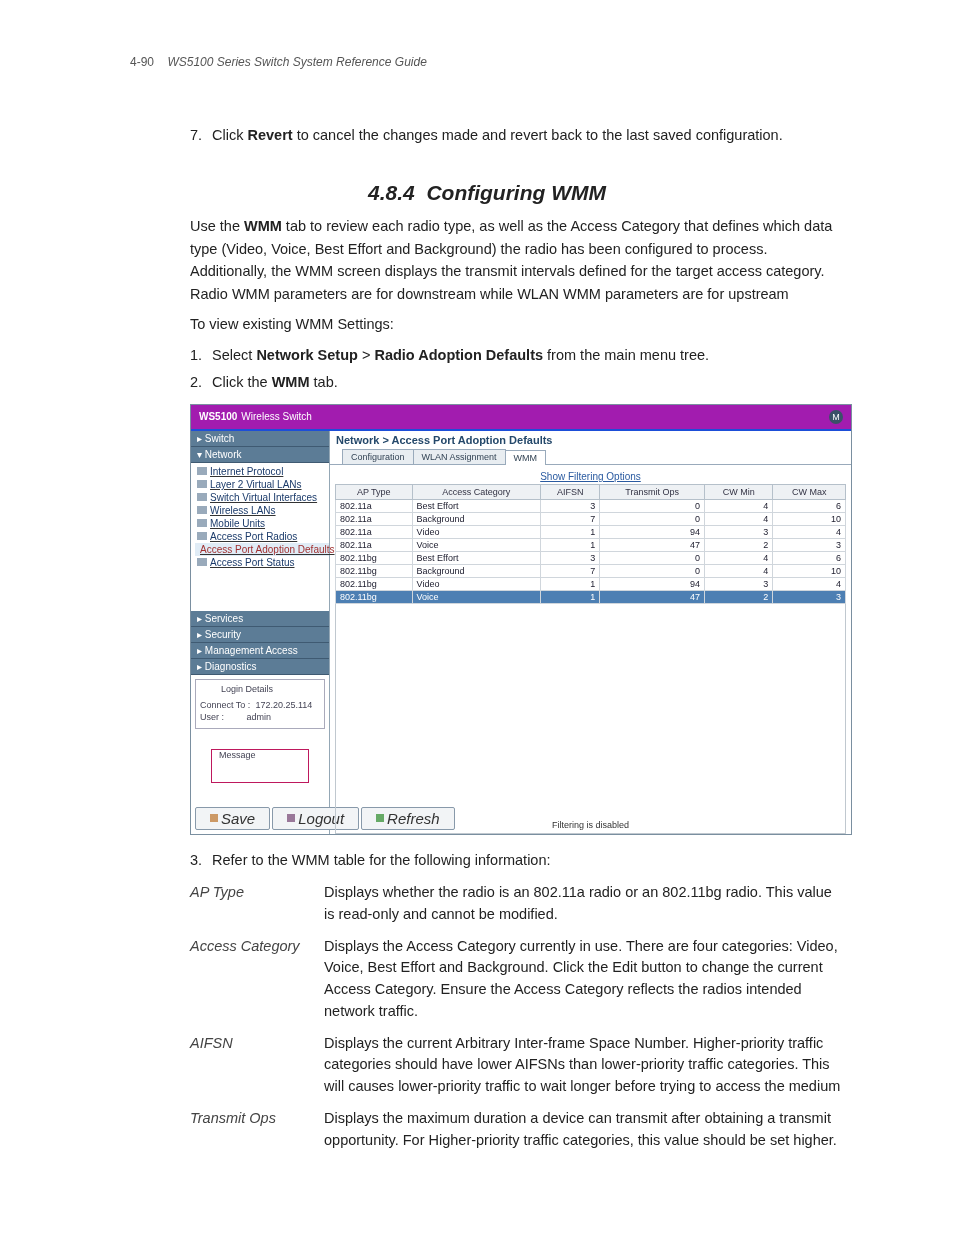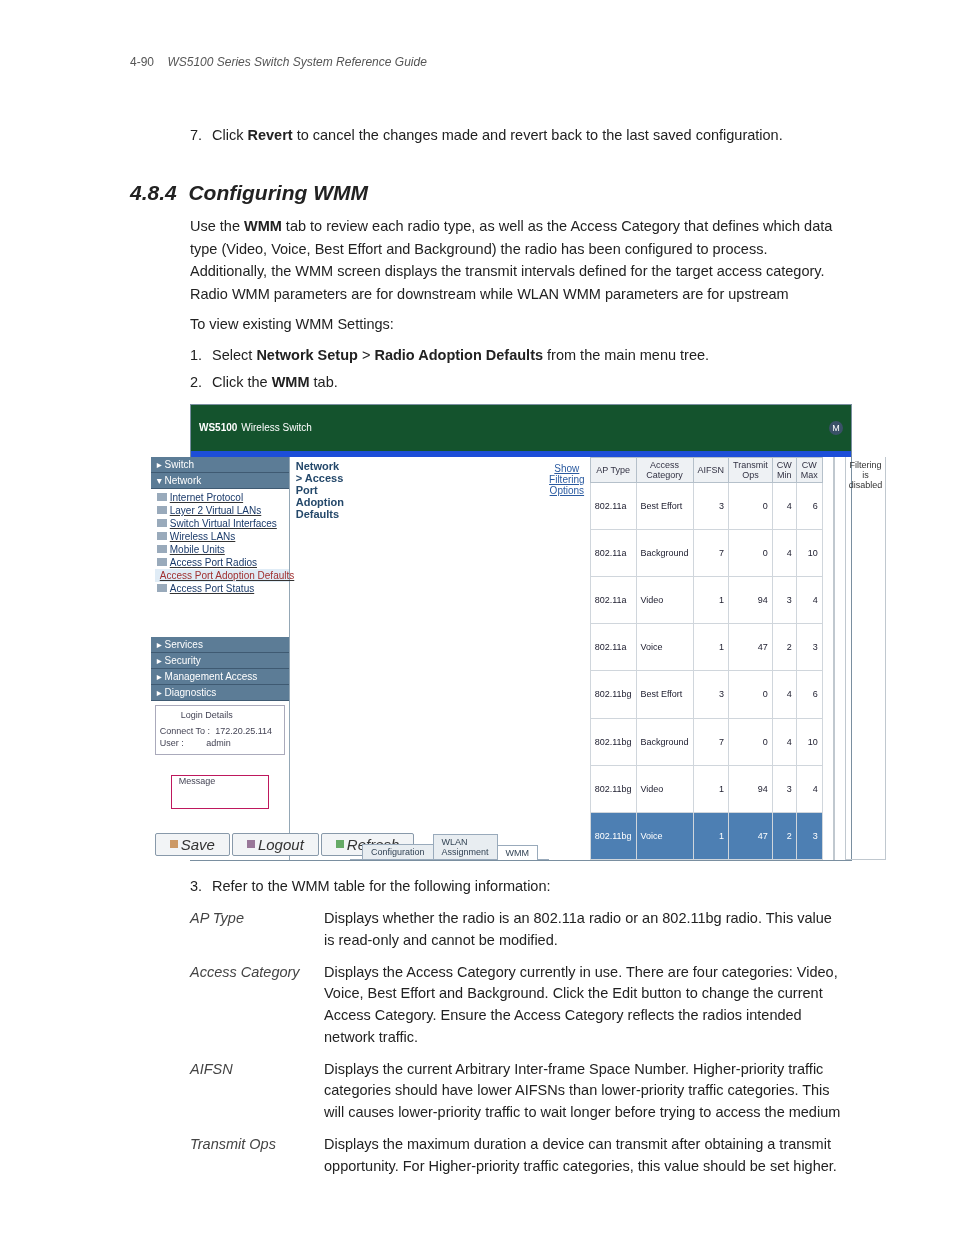--- a/index.html
+++ b/index.html
@@ -37,42 +37,43 @@
     width: 18px;
   }
   .bold {
     font-weight: bold;
   }
   .section-heading {
     font-size: 21px;
     font-weight: bold;
     font-style: italic;
     margin: 34px 0 10px 0;
+    text-align: center;
   }
   .para {
     font-size: 14.5px;
     line-height: 1.55;
     margin: 8px 0;
   }
   
   .app-window {
     margin: 10px 0 14px 0;
     border: 1px solid #7a8fa0;
     width: 660px;
     font-size: 10px;
     color: #333;
     background: #fff;
   }
   .app-brand {
-    background: #14532d;
+    background: #a21caf;
     color: #fff;
-    padding: 16px 8px;
+    padding: 5px 8px;
     display: flex;
     align-items: center;
-    border-bottom: 6px solid #1d4ed8;
+    border-bottom: 2px solid #1d4ed8;
   }
   .app-brand .brand-strong { font-weight: bold; margin-right: 4px; }
   .app-brand .brand-icon {
     margin-left: auto;
     width: 14px; height: 14px;
     background: #3a5168;
     border-radius: 50%;
     display: flex; align-items: center; justify-content: center;
     font-size: 9px; color: #fff;
   }
@@ -143,21 +144,21 @@
     gap: 3px;
     border-radius: 2px;
     font-style: italic;
   }
   .btn-ico { width:8px; height:8px; display:inline-block; }
   .ico-save { background:#c96; }
   .ico-logout { background:#979; }
   .ico-refresh { background:#6a6; }
   .ico-help { background:#27c; border-radius:50%; }
 
-  .app-main { flex: 1; display:flex; flex-direction:row; }
+  .app-main { flex: 1; display:flex; flex-direction:column; }
   .main-title {
     font-size: 11px;
     font-weight: bold;
     color: #24486a;
     padding: 3px 6px;
   }
   .tabs {
     display: flex;
     padding: 0 12px;
     border-bottom: 1px solid #9ab;

